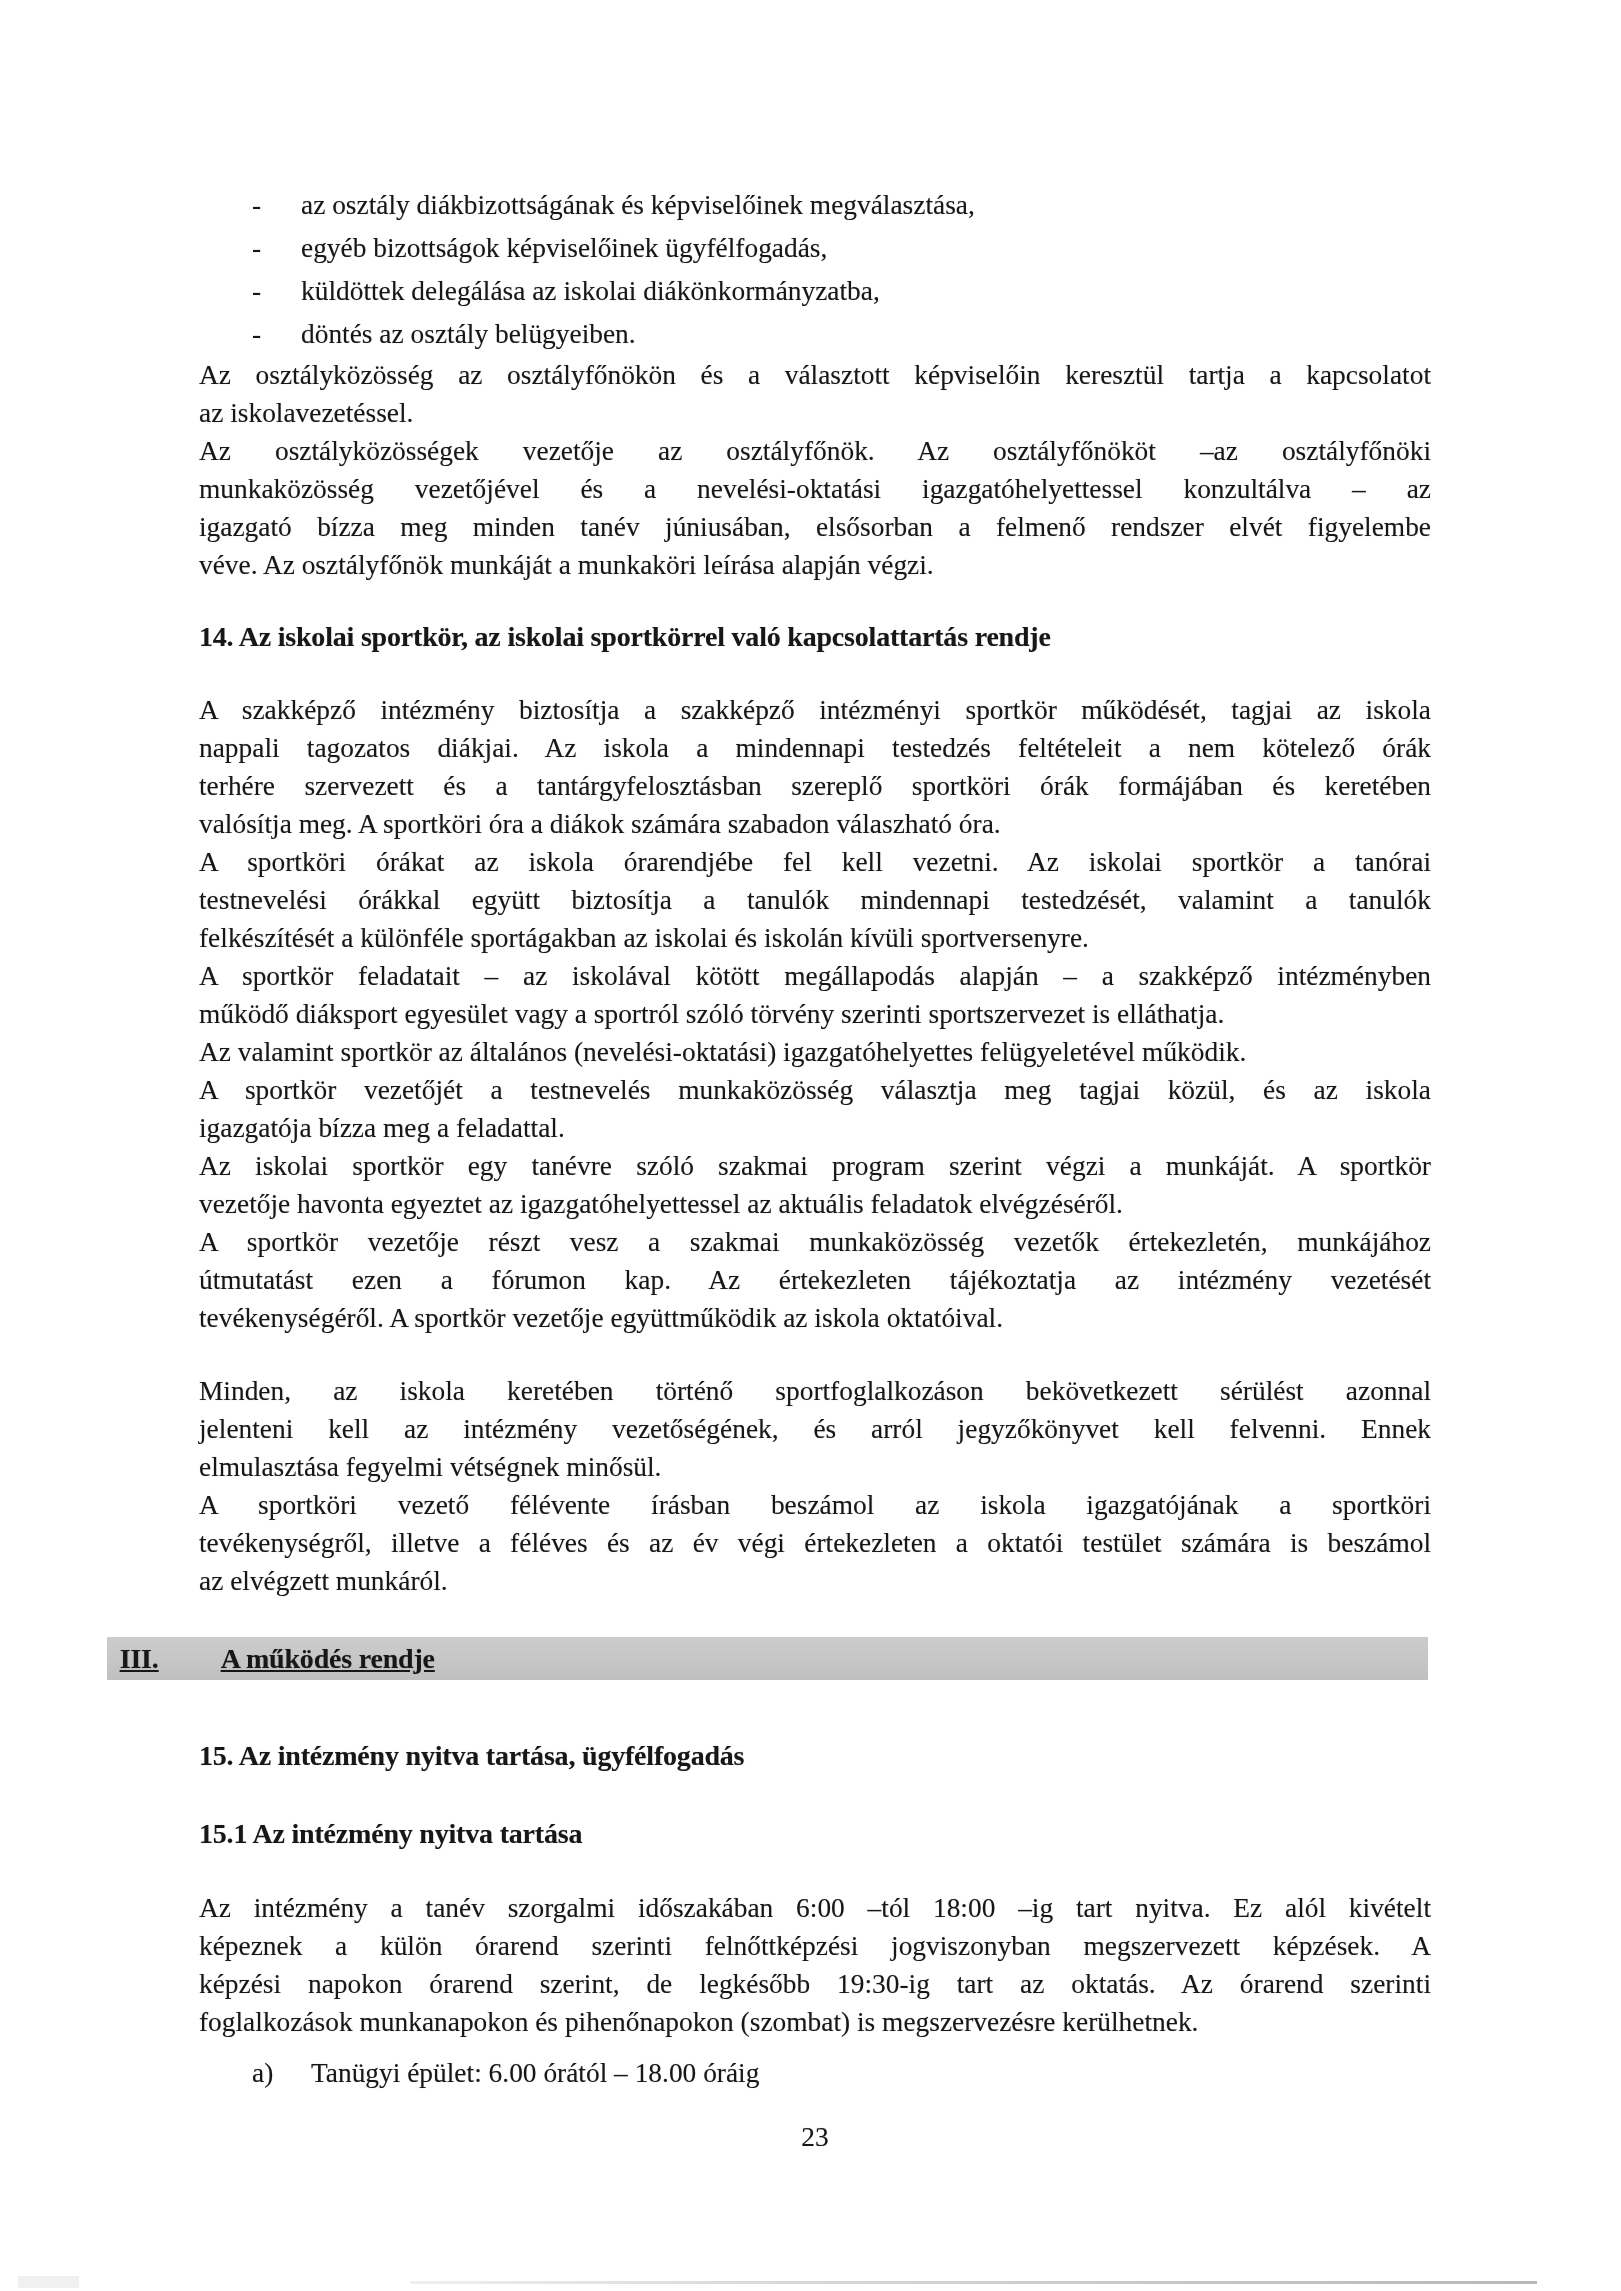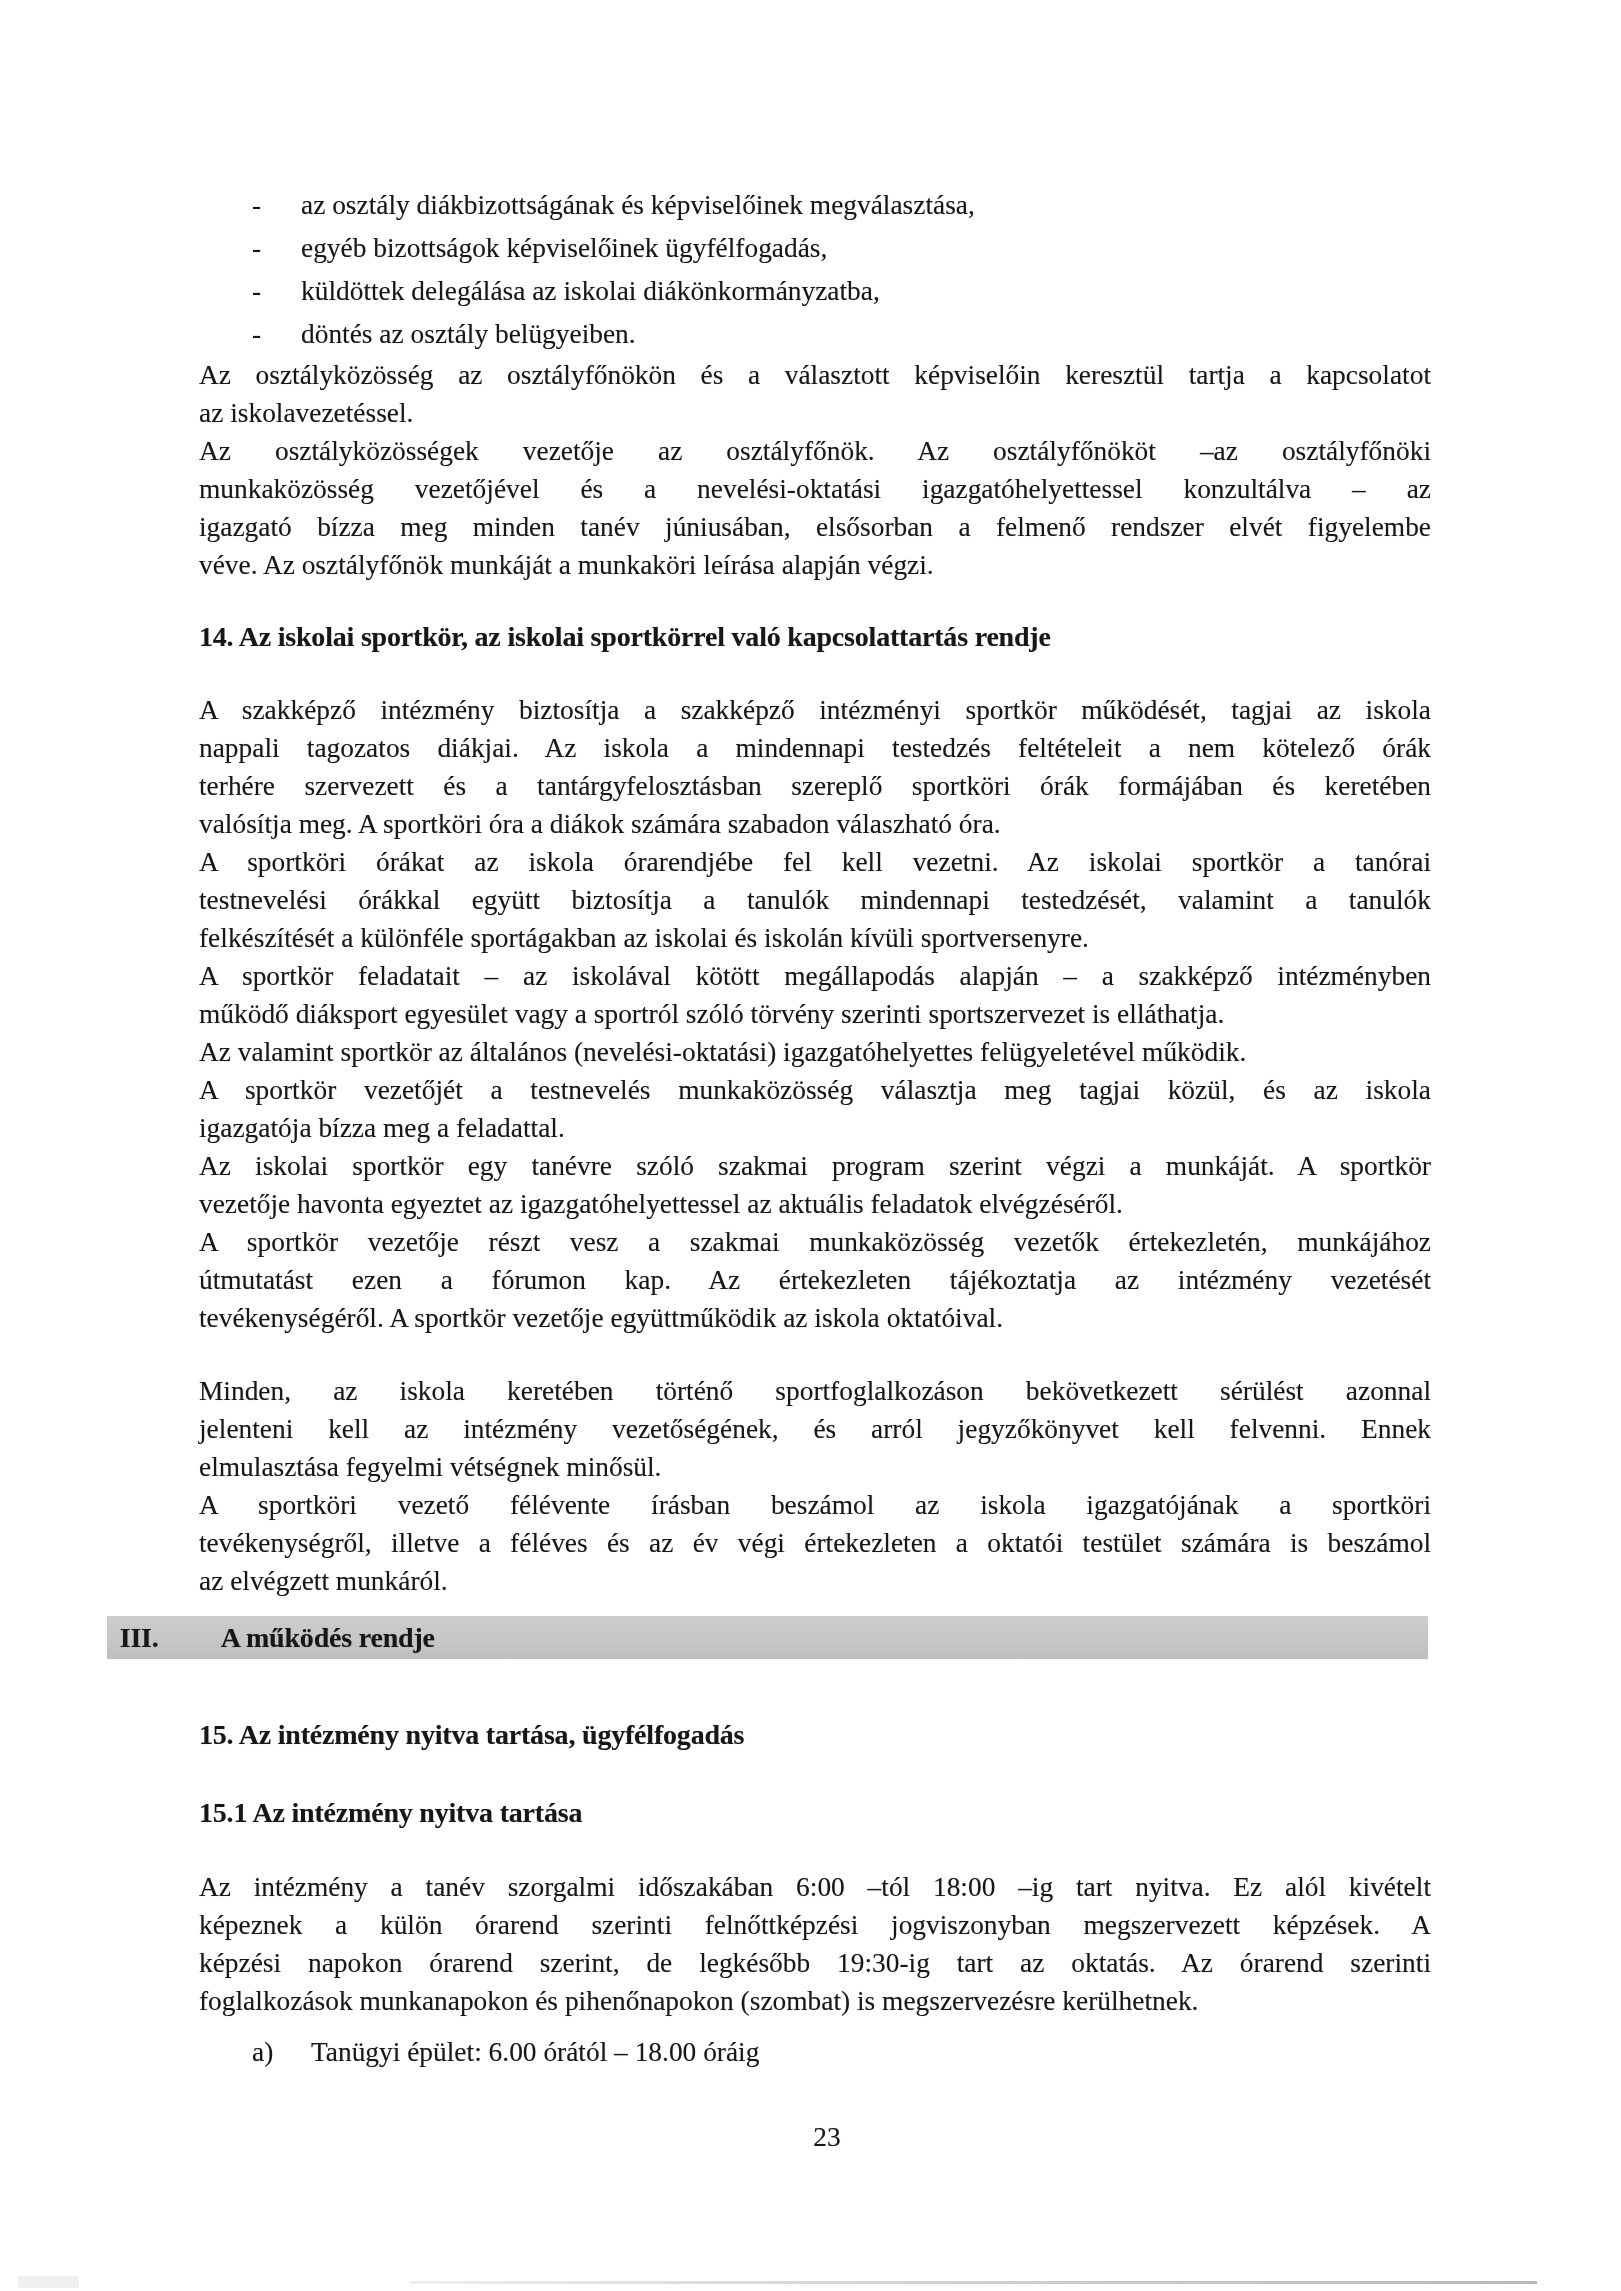--- a/index.html
+++ b/index.html
@@ -31,21 +31,21 @@
     text-align: justify;
     text-justify: inter-word;
     text-align-last: justify;
   }
   .pline.last { text-align-last: left; }
   
   .heading { font-weight: bold; font-size: 28px; line-height: 39px; letter-spacing: -0.2px; }
   
   .doc > :nth-child(4)  { margin-top: 33px; margin-bottom: 35px; } 
   .doc > :nth-child(12) { margin-top: 35px; }  
-  .doc > :nth-child(14) { margin-top: 16px; }  
+  .doc > :nth-child(14) { margin-top: 37px; text-decoration: underline; }  
   .doc > :nth-child(15) { margin-top: 56px; }  
   .doc > :nth-child(16) { margin-top: 39px; }  
   .doc > :nth-child(17) { margin-top: 36px; }  
   .doc > :nth-child(18) { margin-top: 12.7px; }  
   
   .section-bar {
     margin-left: -92px;
     width: 1321px;
     height: 43px;
     box-sizing: border-box;
@@ -58,21 +58,21 @@
     letter-spacing: -0.2px;
   }
   .bar-numeral { width: 101px; flex: none; }
   
   .alpha-item { display: flex; line-height: 38px; padding-left: 53px; }
   .a-marker { width: 59px; flex: none; }
   .a-text { white-space: nowrap; }
   
   .page-number {
     position: absolute;
-    left: 211px;
+    left: 199px;
     width: 1232px;
     top: 2119px;
     text-align: center;
     font-size: 27.4px;
     line-height: 37px;
   }
   
   .scan-line {
     position: absolute;
     left: 410px;

